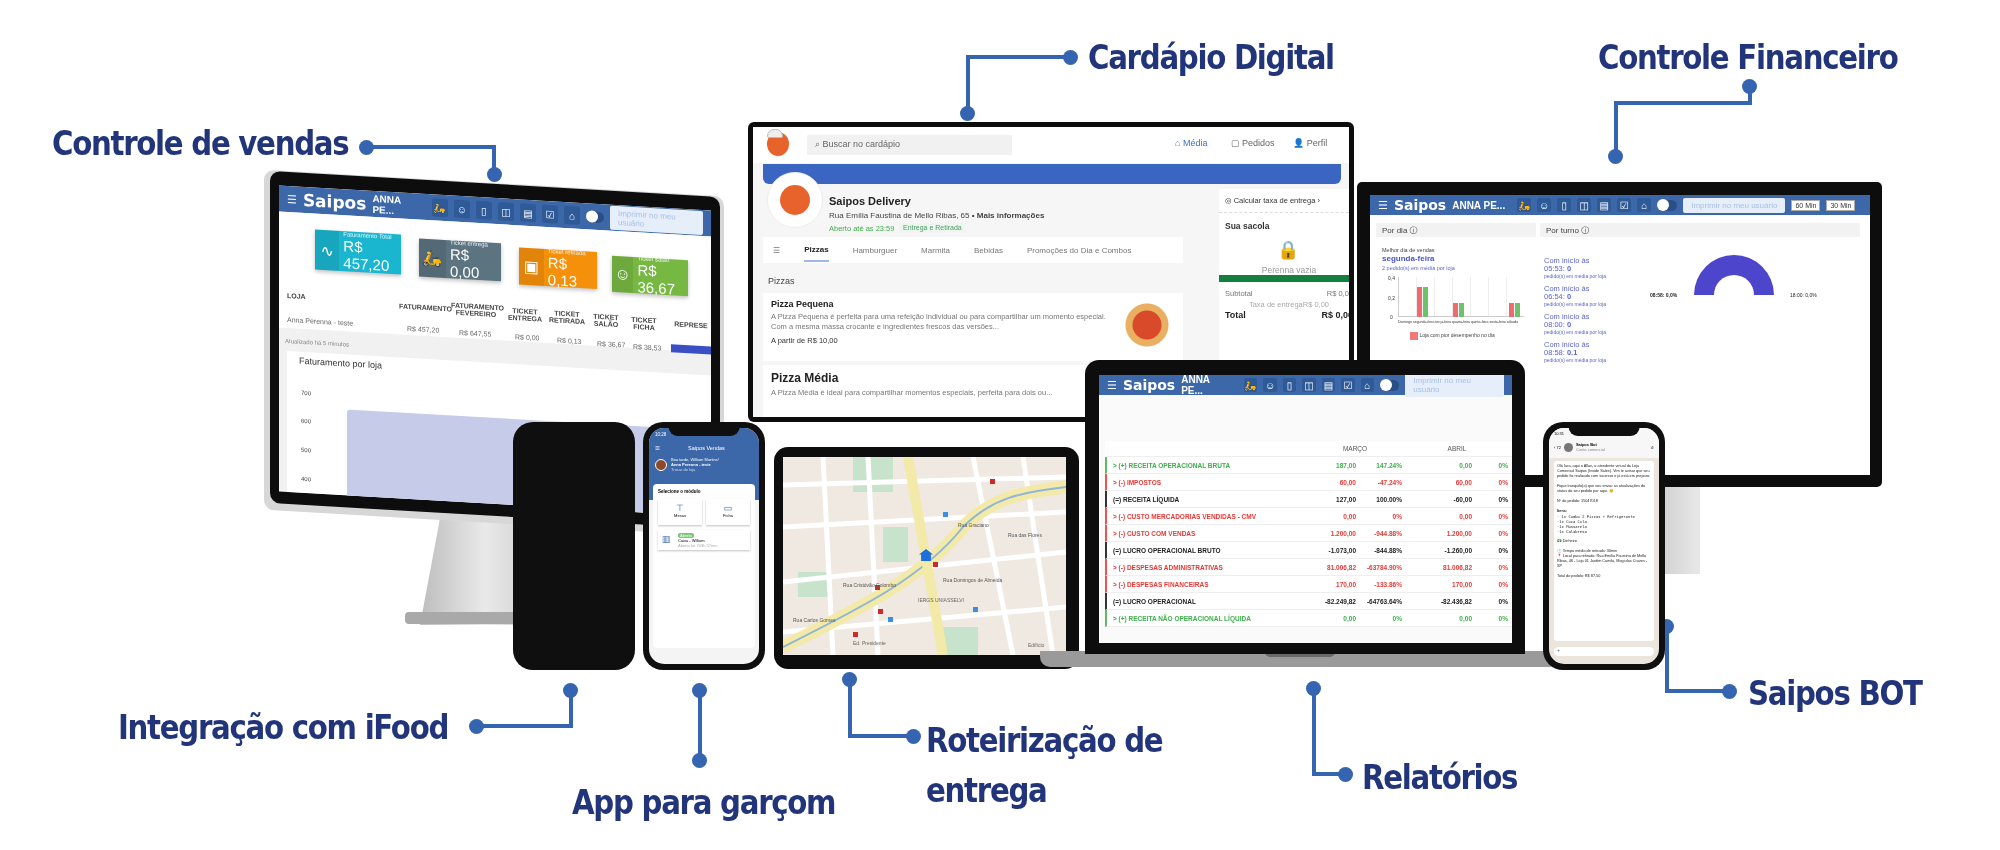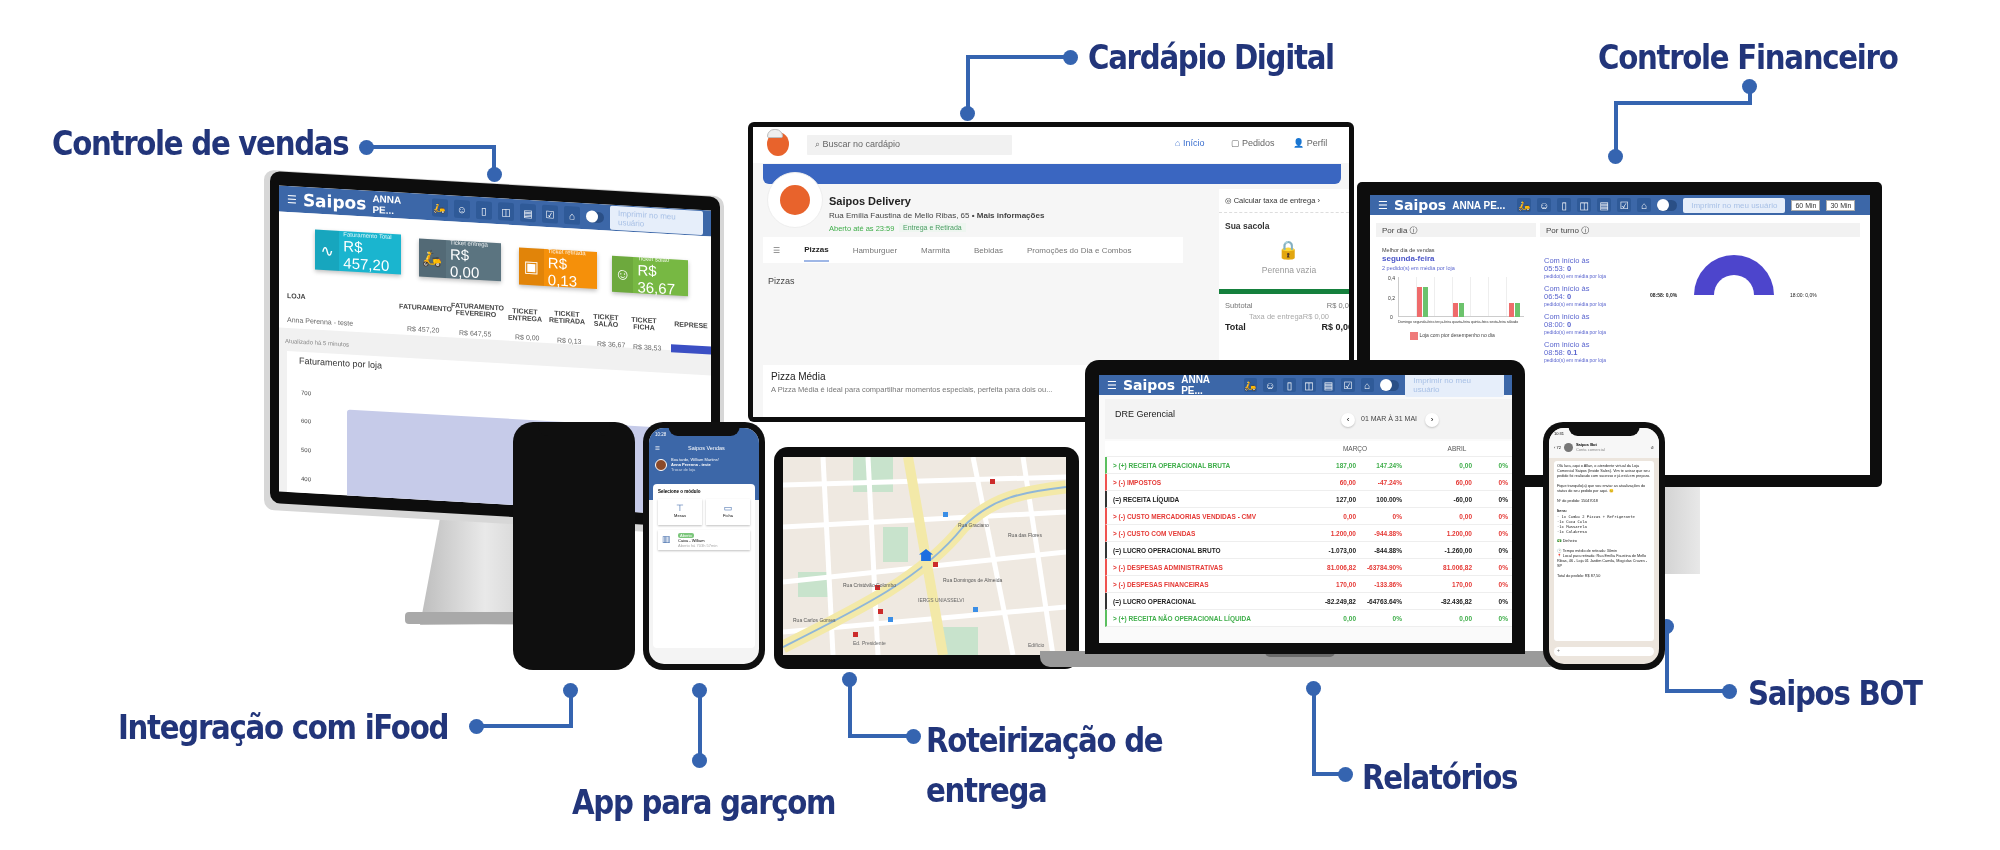--- a/index.html
+++ b/index.html
@@ -170,51 +170,57 @@
 </div>
 
 <div class="frame" style="left:748px;top:122px;width:606px;height:300px;border-radius:6px">
   <div class="screen" style="left:5px;top:5px;width:596px;height:290px;background:#f6f6f6">
     <div class="abs" style="left:0;top:0;width:596px;height:36px;background:#fff">
       <div class="abs" style="left:14px;top:5px;width:22px;height:24px;border-radius:50%;background:#e8632c"></div>
       <div class="abs" style="left:14px;top:2px;width:16px;height:9px;border-radius:8px 8px 2px 2px;background:#eee;border:1px solid #bbb"></div>
       <div class="abs" style="left:54px;top:8px;width:205px;height:20px;background:#f1f1f1;border-radius:1px;font-size:9px;color:#666;padding:4px 8px">
         <span>⌕ </span><span>Buscar no cardápio</span>
       </div>
-      <div class="abs" style="left:422px;top:11px;font-size:9px;color:#3b6fcf">⌂ <span>Início</span></div>
+      <div class="abs" style="left:422px;top:11px;font-size:9px;color:#3b6fcf">⌂ <span>Média</span></div>
       <div class="abs" style="left:478px;top:11px;font-size:9px;color:#666">▢ <span>Pedidos</span></div>
       <div class="abs" style="left:540px;top:11px;font-size:9px;color:#666">👤 <span>Perfil</span></div>
     </div>
     <div class="abs" style="left:10px;top:37px;width:578px;height:20px;background:#3a66c1;border-radius:0 0 6px 6px"></div>
     <div class="abs" style="left:14px;top:45px;width:56px;height:56px;border-radius:50%;background:#fff;border:1px solid #eee;display:flex;align-items:center;justify-content:center">
       <div style="width:30px;height:30px;border-radius:50%;background:#e8632c"></div>
     </div>
     <div class="abs" style="left:76px;top:68px;font-size:11px;font-weight:bold;color:#222">Saipos Delivery</div>
     <div class="abs" style="left:76px;top:84px;font-size:8px;color:#444"><span>Rua Emília Faustina de Mello Ribas, 65</span> <b>• Mais informações</b></div>
     <div class="abs" style="left:76px;top:97px;font-size:7.5px;color:#3fae4a">Aberto até as 23:59</div>
     <div class="abs" style="left:146px;top:96px;font-size:7px;color:#4a9d62;background:#eef6f0;padding:1px 4px">Entrega e Retirada</div>
     <div class="abs" style="left:10px;top:110px;width:420px;height:26px;background:#fff;display:flex;align-items:center;gap:24px;padding-left:10px">
       <span class="tab">☰</span>
       <span class="tab" style="color:#222;font-weight:bold;border-bottom:2px solid #9fb7e6">Pizzas</span>
       <span class="tab">Hamburguer</span>
       <span class="tab">Marmita</span>
       <span class="tab">Bebidas</span>
       <span class="tab">Promoções do Dia e Combos</span>
     </div>
     <div class="abs" style="left:15px;top:149px;font-size:9px;color:#444">Pizzas</div>
+    <div class="abs" style="left:10px;top:166px;width:420px;height:68px;background:#fff;padding:6px 8px">
+      <div style="font-size:9px;font-weight:bold;color:#222">Pizza Pequena</div>
+      <div style="font-size:7.5px;color:#777;width:340px;line-height:10px;margin-top:3px;height:20px;overflow:hidden">A Pizza Pequena é perfeita para uma refeição individual ou para compartilhar um momento especial. Com a mesma massa crocante e ingredientes frescos das versões...</div>
+      <div style="font-size:7.5px;color:#333;margin-top:4px">A partir de R$ 10,00</div>
+      <div class="abs" style="right:8px;top:10px;width:56px;height:44px;background:radial-gradient(circle at 50% 50%,#d84a2a 0 14px,#e8b060 15px 21px,#fff 22px)"></div>
+    </div>
     <div class="abs" style="left:10px;top:238px;width:420px;height:60px;background:#fff;padding:6px 8px">
-      <div style="font-size:10px;font-weight:normal;color:#222">Pizza Média</div>
+      <div style="font-size:12px;font-weight:bold;color:#222">Pizza Média</div>
       <div style="font-size:7.5px;color:#777;margin-top:3px;white-space:nowrap">A Pizza Média é ideal para compartilhar momentos especiais, perfeita para dois ou...</div>
     </div>
     <div class="abs" style="left:466px;top:62px;width:140px;height:228px;background:#fff">
       <div style="font-size:7.5px;color:#333;padding:7px 6px;border-bottom:1px dashed #ddd">◎ <span>Calcular taxa de entrega</span> ›</div>
       <div style="font-size:8.5px;font-weight:bold;color:#333;padding:8px 6px">Sua sacola</div>
       <div style="text-align:center;font-size:18px;color:#aaa">🔒</div>
       <div style="text-align:center;font-size:8.5px;color:#999;margin-top:4px">Perenna vazia</div>
-      <div style="border-top:5px solid #15803d;margin-top:14px;padding:6px;font-size:7.5px;color:#777;line-height:11px">
+      <div style="border-top:7px solid #15803d;padding:6px;font-size:7.5px;color:#777;line-height:11px">
         <div style="display:flex;justify-content:space-between">
             <span>Subtotal</span>
             <span>R$ 0,00</span>
           </div>
         <div style="display:flex;justify-content:center;color:#aaa">
             <span>Taxa de entrega</span>
             <span>R$ 0,00</span>
           </div>
         <div style="display:flex;justify-content:space-between;color:#222;font-weight:bold;font-size:9px">
             <span>Total</span>
@@ -380,26 +386,20 @@
       <span class="ibtn" style="width:14px;height:14px">🛵</span>
       <span class="ibtn" style="width:14px;height:14px">☺</span>
       <span class="ibtn" style="width:14px;height:14px">▯</span>
       <span class="ibtn" style="width:14px;height:14px">◫</span>
       <span class="ibtn" style="width:14px;height:14px">▤</span>
       <span class="ibtn" style="width:14px;height:14px">☑</span>
       <span class="ibtn" style="width:14px;height:14px">⌂</span>
       <span class="toggle"></span>
       <span class="printbox">Imprimir no meu usuário</span>
     </div>
-    <div class="abs" style="left:6px;top:24px;width:407px;height:40px;background:#f3f3f3">
-      <div class="abs" style="left:10px;top:10px;font-size:9px;color:#222">DRE Gerencial</div>
-      <div class="abs" style="left:236px;top:14px;width:14px;height:14px;border-radius:50%;background:#fff;font-size:8px;text-align:center;line-height:14px;box-shadow:0 1px 2px rgba(0,0,0,.2)">‹</div>
-      <div class="abs" style="left:256px;top:16px;font-size:7px;color:#444">01 MAR À 31 MAI</div>
-      <div class="abs" style="left:320px;top:14px;width:14px;height:14px;border-radius:50%;background:#fff;font-size:8px;text-align:center;line-height:14px;box-shadow:0 1px 2px rgba(0,0,0,.2)">›</div>
-    </div>
     <div class="abs" style="left:6px;top:66px;width:407px;background:#fff">
       <div class="drerow" style="font-weight:normal;color:#555;height:16px">
         <span class="n"></span>
           <span style="width:94px;text-align:center">MARÇO</span>
           <span style="width:110px;text-align:center">ABRIL</span>
       </div>
       <div class="drerow g">
           <span class="n">&gt; (+) RECEITA OPERACIONAL BRUTA</span>
           <span class="c">187,00</span>
           <span class="p">147.24%</span>

